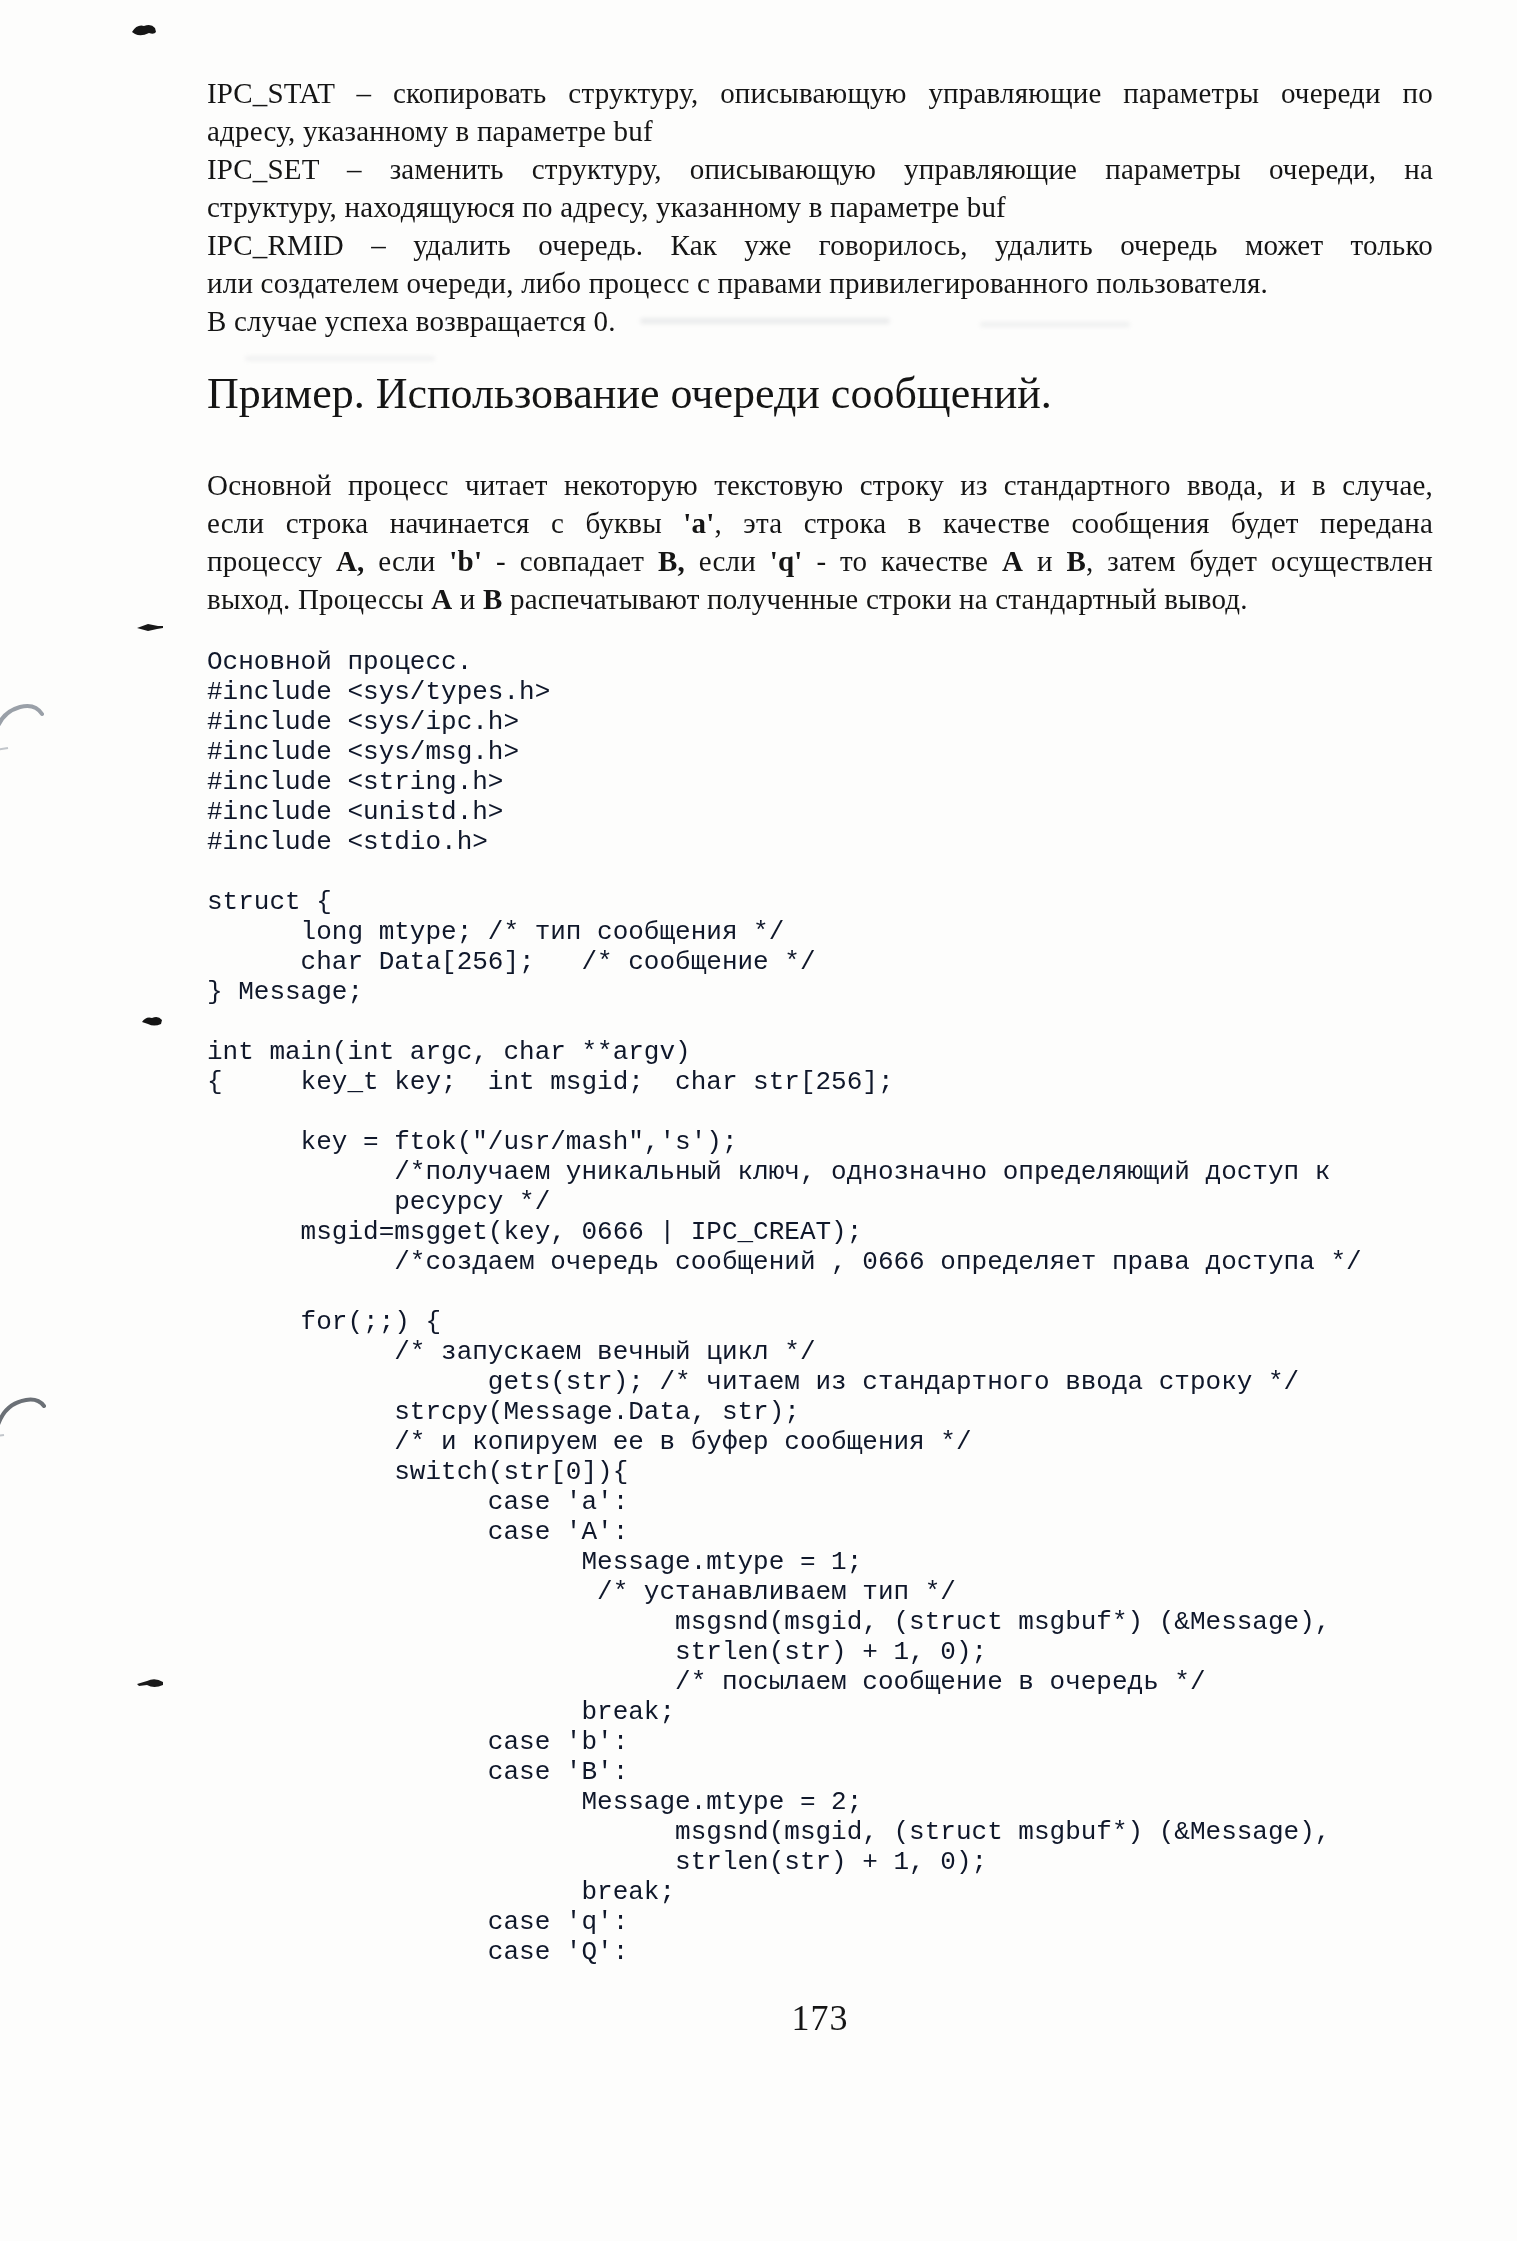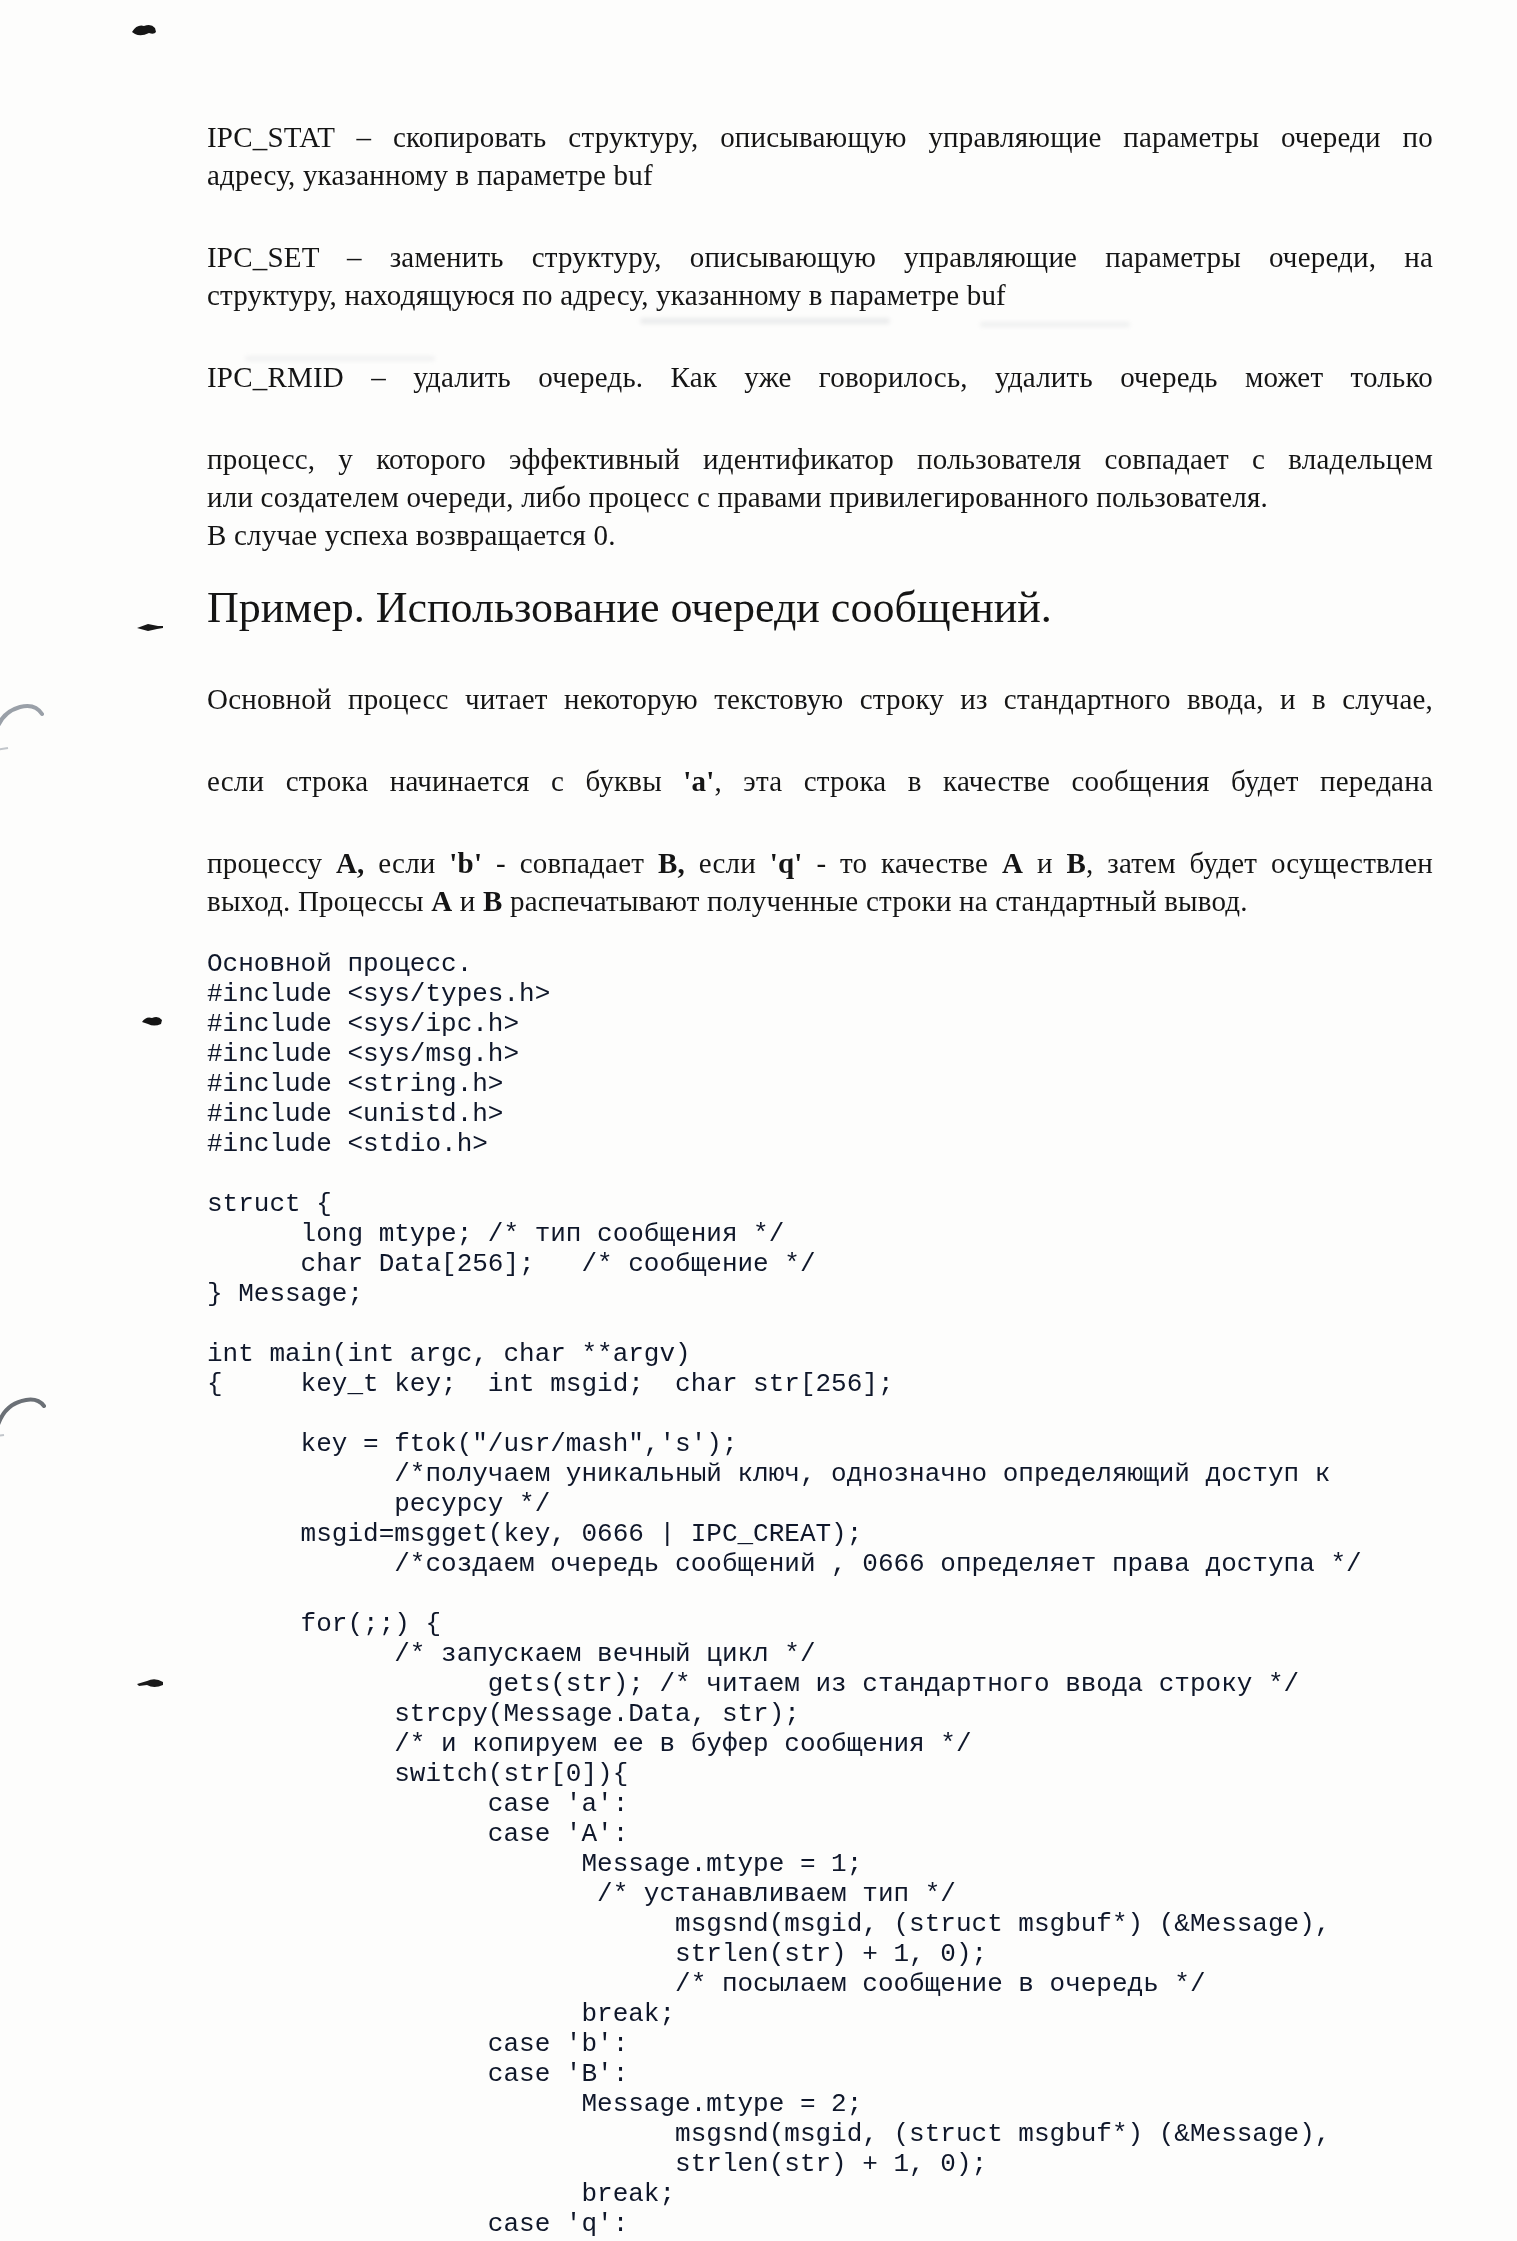--- a/index.html
+++ b/index.html
@@ -22,21 +22,20 @@
   }
   .para { margin: 0; }
   .tline {
     font-size: 29px;
     line-height: 38px;
     letter-spacing: 0.2px;
   }
   .jline {
     text-align: justify;
     text-align-last: justify;
-    margin-top: 44px;
   }
   .heading {
     font-size: 44px;
     line-height: 52px;
     font-weight: normal;
     margin: 28px 0 46px 0;
   }
   .code {
     margin-top: 29px;
     font-family: "Liberation Mono", "DejaVu Sans Mono", monospace;
@@ -108,21 +107,20 @@
         <div class="para">
           <div class="tline jline"><span>IPC_STAT – скопировать структуру, описывающую управляющие параметры очереди по</span></div>
           <div class="tline"><span>адресу, указанному в параметре buf</span></div>
         </div>
         <div class="para">
           <div class="tline jline"><span>IPC_SET – заменить структуру, описывающую управляющие параметры очереди, на</span></div>
           <div class="tline"><span>структуру, находящуюся по адресу, указанному в параметре buf</span></div>
         </div>
         <div class="para">
           <div class="tline jline"><span>IPC_RMID – удалить очередь. Как уже говорилось, удалить очередь может только</span></div>
-          <div class="tline jline"><span>процесс, у которого эффективный идентификатор пользователя совпадает с владельцем</span></div>
           <div class="tline"><span>или создателем очереди, либо процесс с правами привилегированного пользователя.</span></div>
         </div>
         <div class="para">
           <div class="tline"><span>В случае успеха возвращается 0.</span></div>
         </div>
       </div>
 
     <div class="heading">Пример. Использование очереди сообщений.</div>
 
     <div class="para">

